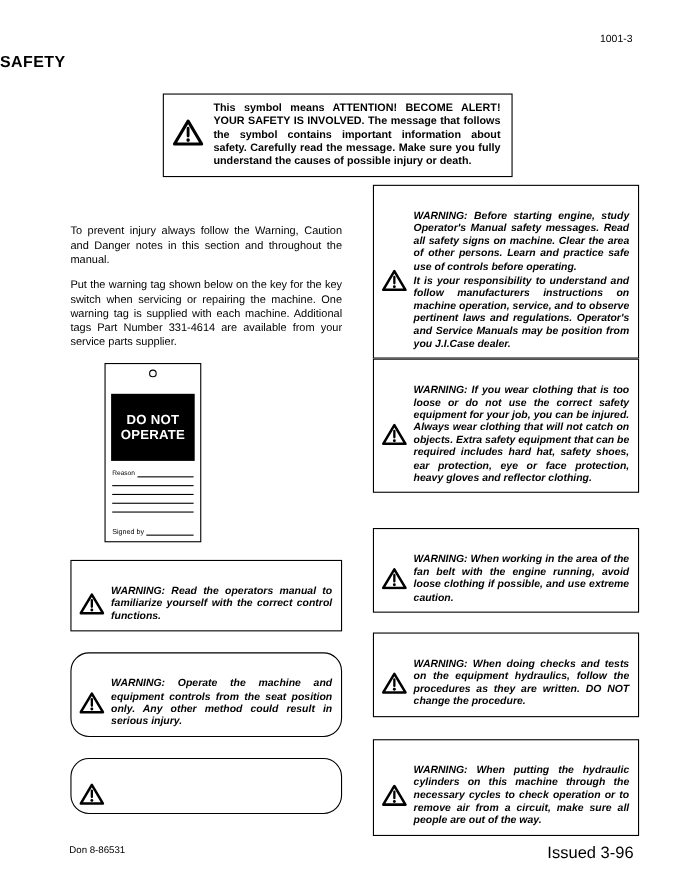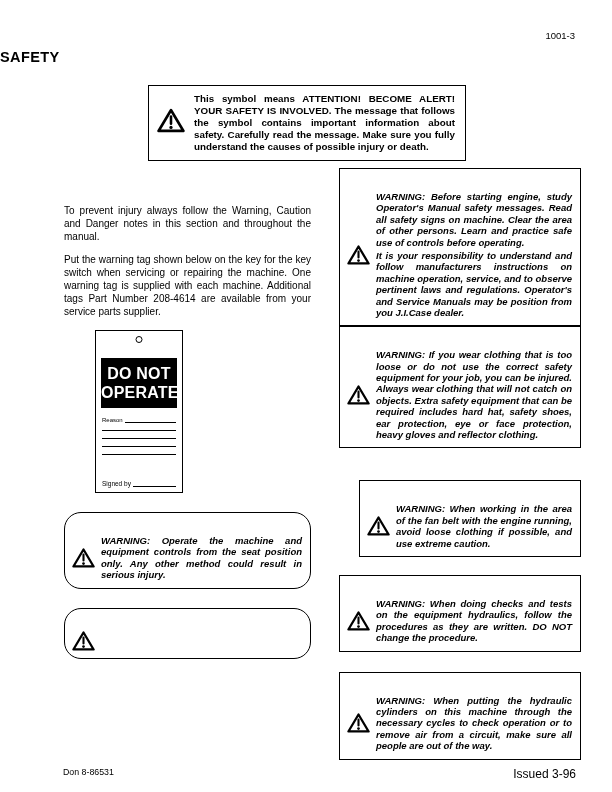--- a/index.html
+++ b/index.html
@@ -23,21 +23,21 @@
   .col-right { position:absolute; left:339px; top:168px; width:242px; }
 
   .body-text { font-size:10px; line-height:1.3; text-align:justify; }
   .mt10 { margin-top:10px; }
 
   .tags-row { display:flex; gap:13px; margin:12px 0 0 31px; }
   .tag { width:88px; height:163px; border:1.1px solid #000; position:relative; background:#fff; }
   .tag-hole { position:absolute; top:5px; left:50%; transform:translateX(-50%);
     width:7px; height:7px; border:1.2px solid #000; border-radius:50%; }
   .tag-title { background:#000; color:#fff; text-align:center; font-weight:bold; }
-  .tag1-title { margin:27px 5px 0; padding:6px 0; font-size:16px; line-height:1.2; letter-spacing:.2px; }
+  .tag1-title { margin:27px 5px 0; padding:16px 0; font-size:12px; line-height:1.2; letter-spacing:.2px; }
   .tag2-title { margin:30px 5px 0; padding:6px 1px; font-size:7px; line-height:1.5; }
   .tag-row { display:flex; align-items:flex-end; margin:9px 6px 0; font-size:6px; }
   .tag-rule { flex:1; border-bottom:0.9px solid #000; margin-left:2px; }
   .tag-blank { height:8px; border-bottom:0.9px solid #000; margin:0 6px; }
   .tag-signed { position:absolute; bottom:5px; left:6px; right:6px;
     display:flex; align-items:flex-end; font-size:6.5px; margin:0; }
   .see-other { text-align:center; font-size:8.5px; margin-top:30px; }
   .tag2-footer { position:absolute; bottom:3px; left:3px; right:3px;
     border-top:0.8px solid #000; display:flex; justify-content:space-between;
     font-size:4.6px; padding-top:2px; }
@@ -47,24 +47,24 @@
   .warn-box .icon { flex:0 0 24px; display:flex; justify-content:center; }
   .warn-text { font-weight:bold; font-style:italic; font-size:9.5px;
     line-height:1.2; text-align:justify; }
   .warn-text + .warn-text { margin-top:2px; }
 
   .mt14 { margin-top:0; }
   .mt16 { margin-top:16px; }
   .mt18 { margin-top:18px; }
   .mt19 { margin-top:19px;border-radius:17px; }
   .mt20 { margin-top:20px; }
-  .mt32 { margin-top:32px;margin-left:20px; }
+  .mt32 { margin-top:32px; }
 
   .footer-left  { position:absolute; left:63px;  top:767px; font-size:8.8px; }
-  .footer-right { position:absolute; right:36px; top:767px; font-size:12px;padding-left:44px; }
+  .footer-right { position:absolute; right:36px; top:767px; font-size:15px;padding-left:44px; }
 </style>
 </head>
 <body>
 
 <div class="page">
 
   <div class="page-number">1001-3</div>
   <div class="title">SAFETY</div>
 
   <div class="attention-box">
@@ -73,21 +73,21 @@
         <path d="M12 1.6 L22.6 19.4 L1.4 19.4 Z" fill="none" stroke="#000" stroke-width="2.4" stroke-linejoin="round"></path>
         <line x1="12" y1="7" x2="12" y2="13.2" stroke="#000" stroke-width="2.2" stroke-linecap="round"></line>
         <circle cx="12" cy="16.4" r="1.4" fill="#000"></circle>
       </svg>
     </span>
     <p class="attn-text">This symbol means ATTENTION! BECOME ALERT! YOUR SAFETY IS INVOLVED. The message that follows the symbol contains important information about safety. Carefully read the message. Make sure you fully understand the causes of possible injury or death.</p>
   </div>
 
   <div class="col-left">
     <p class="body-text">To prevent injury always follow the Warning, Caution and Danger notes in this section and throughout the manual.</p>
-    <p class="body-text mt10">Put the warning tag shown below on the key for the key switch when servicing or repairing the machine. One warning tag is supplied with each machine. Additional tags Part Number 208-4614 are available from your service parts supplier.</p>
+    <p class="body-text mt10">Put the warning tag shown below on the key for the key switch when servicing or repairing the machine. One warning tag is supplied with each machine. Additional tags Part Number 331-4614 are available from your service parts supplier.</p>
 
     <div class="tags-row">
 
       <div class="tag">
         <span class="tag-hole"></span>
         <div class="tag-title tag1-title">
           <div>DO NOT</div>
           <div>OPERATE</div>
         </div>
         <div class="tag-row">
@@ -100,20 +100,30 @@
         <div class="tag-blank"></div>
         <div class="tag-signed">
           <span>Signed by</span>
           <span class="tag-rule"></span>
         </div>
       </div>
 
 
     </div>
 
+    <div class="warn-box mt16">
+      <span class="icon">
+        <svg width="23" height="20" viewBox="0 0 24 21">
+          <path d="M12 1.6 L22.6 19.4 L1.4 19.4 Z" fill="none" stroke="#000" stroke-width="2.4" stroke-linejoin="round"></path>
+          <line x1="12" y1="7" x2="12" y2="13.2" stroke="#000" stroke-width="2.2" stroke-linecap="round"></line>
+          <circle cx="12" cy="16.4" r="1.4" fill="#000"></circle>
+        </svg>
+      </span>
+      <p class="warn-text">WARNING: Read the operators manual to familiarize yourself with the correct control functions.</p>
+    </div>
 
     <div class="warn-box mt19">
       <span class="icon">
         <svg width="23" height="20" viewBox="0 0 24 21">
           <path d="M12 1.6 L22.6 19.4 L1.4 19.4 Z" fill="none" stroke="#000" stroke-width="2.4" stroke-linejoin="round"></path>
           <line x1="12" y1="7" x2="12" y2="13.2" stroke="#000" stroke-width="2.2" stroke-linecap="round"></line>
           <circle cx="12" cy="16.4" r="1.4" fill="#000"></circle>
         </svg>
       </span>
       <p class="warn-text">WARNING: Operate the machine and equipment controls from the seat position only. Any other method could result in serious injury.</p>

